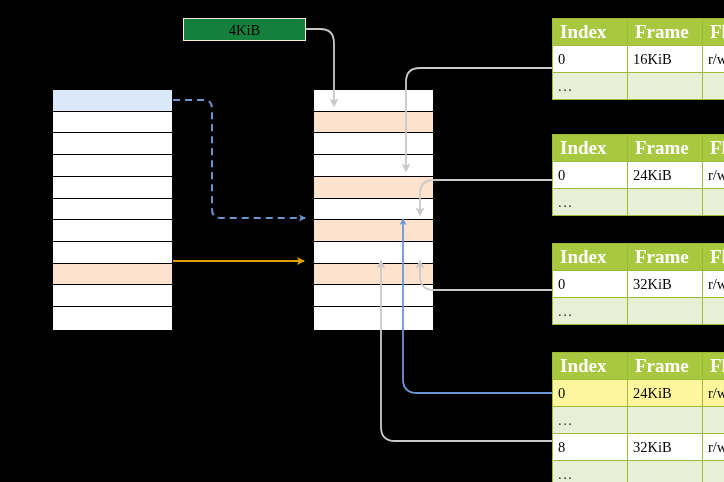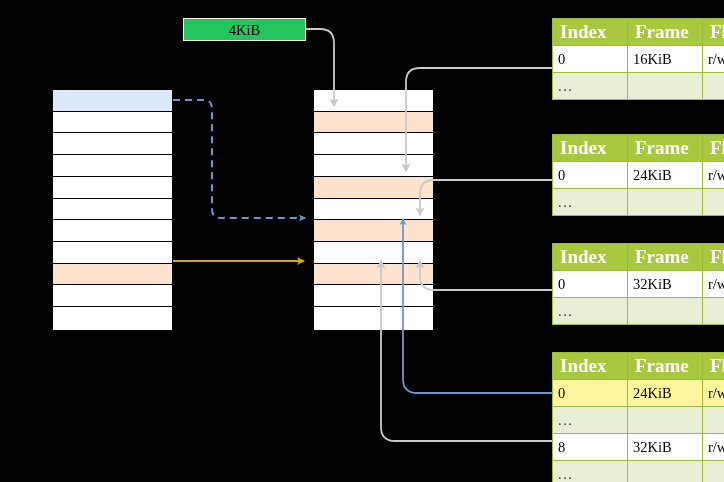--- a/index.html
+++ b/index.html
@@ -12,21 +12,21 @@
 
   
   .memcol{border:1.6px solid #000;background:#fff;}
   .memrow{position:absolute;left:0;right:0;box-sizing:border-box;
           border-bottom:1.4px solid #000;background:#ffffff;}
   .memrow.last{border-bottom:none;}
   .memrow.blue{background:#dbe8f9;}
   .memrow.peach{background:#fde2cd;}
 
   
-  .label4k{background:#22c55e;border:1px solid #fdf1d5;color:#000;
+  .label4k{background:#15803d;border:1px solid #fdf1d5;color:#000;
            font-size:14.5px;text-align:center;line-height:22px;height:23px;}
 
   
   .ptable{border-collapse:collapse;position:absolute;table-layout:fixed;}
   .ptable th{background:#a7c83f;color:#ffffff;font-weight:bold;
              font-size:19px;text-align:left;padding:2px 7px;
              border:1px solid #9cbb39;height:22px;line-height:18px;}
   .ptable td{background:#ffffff;color:#000;font-size:14.5px;
              text-align:left;padding:2px 5px;border:1px solid #9cbb39;
              height:22px;line-height:18px;}

